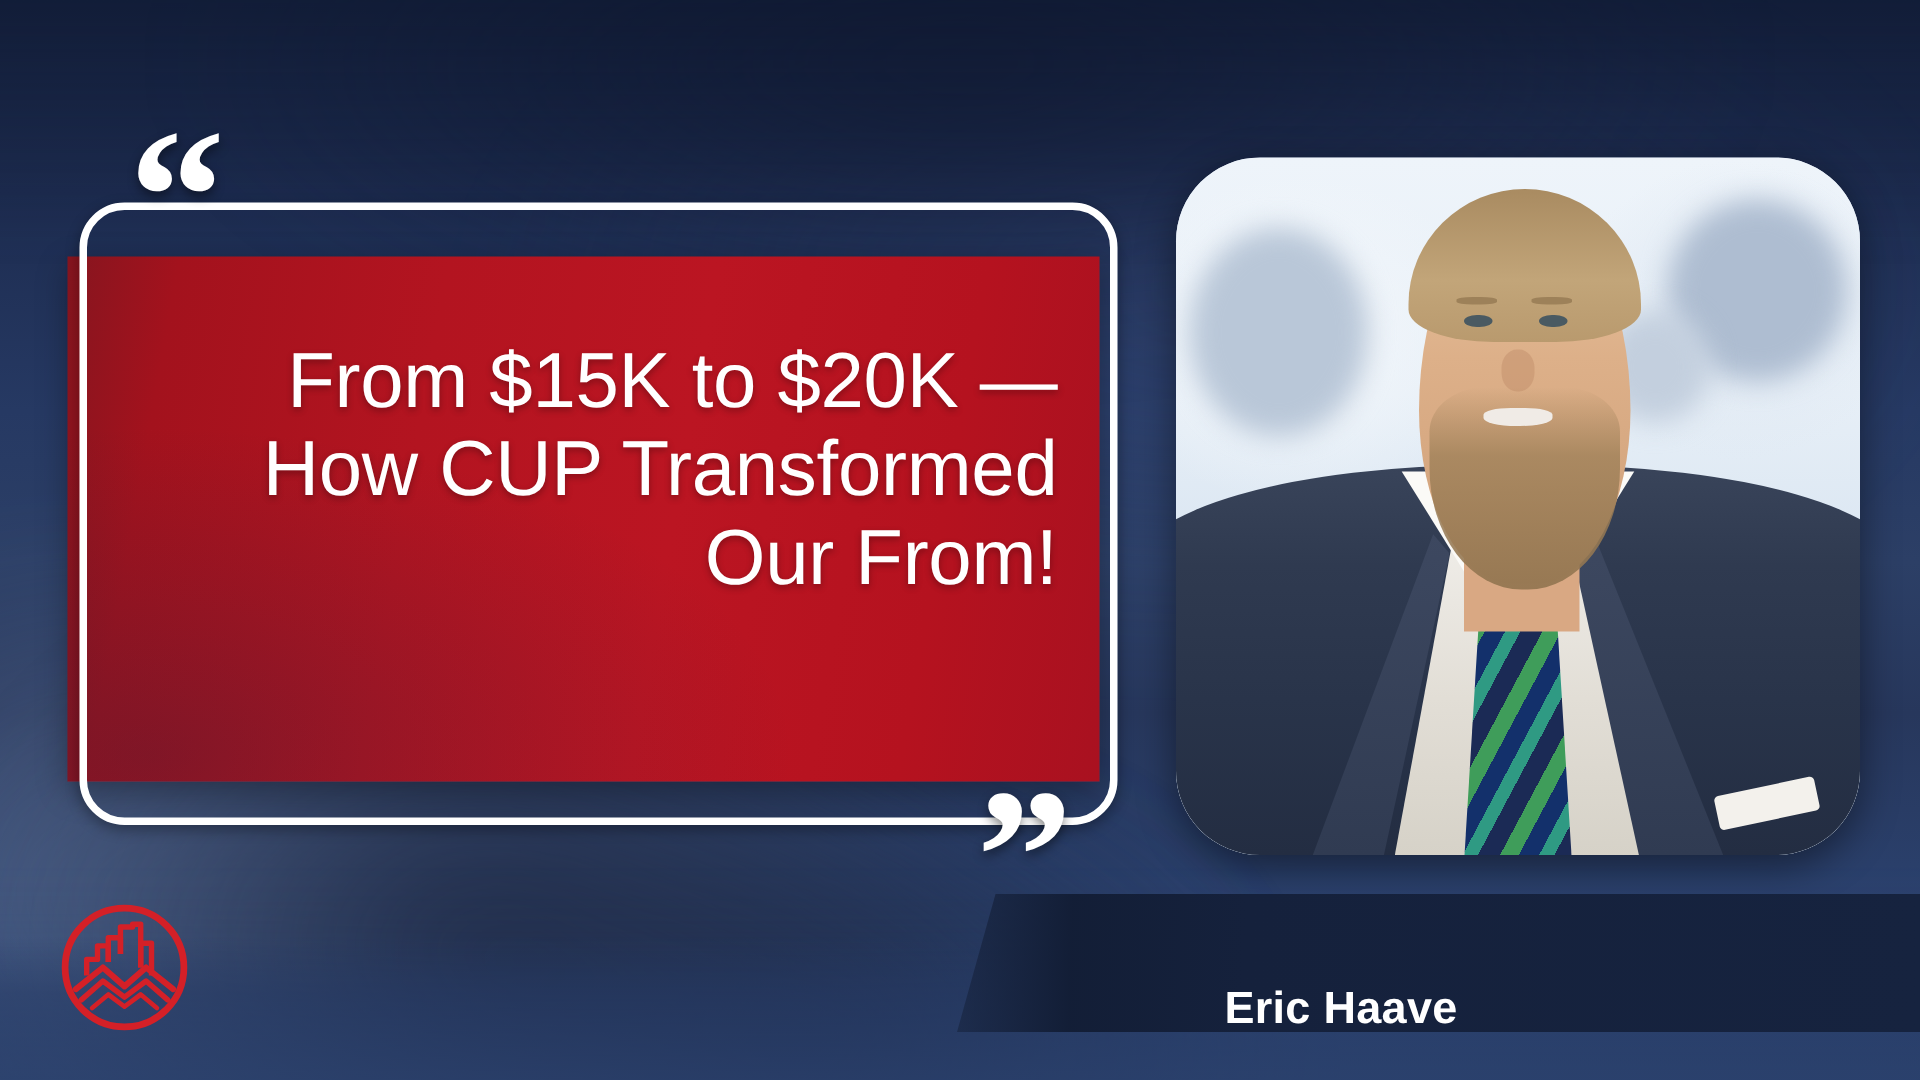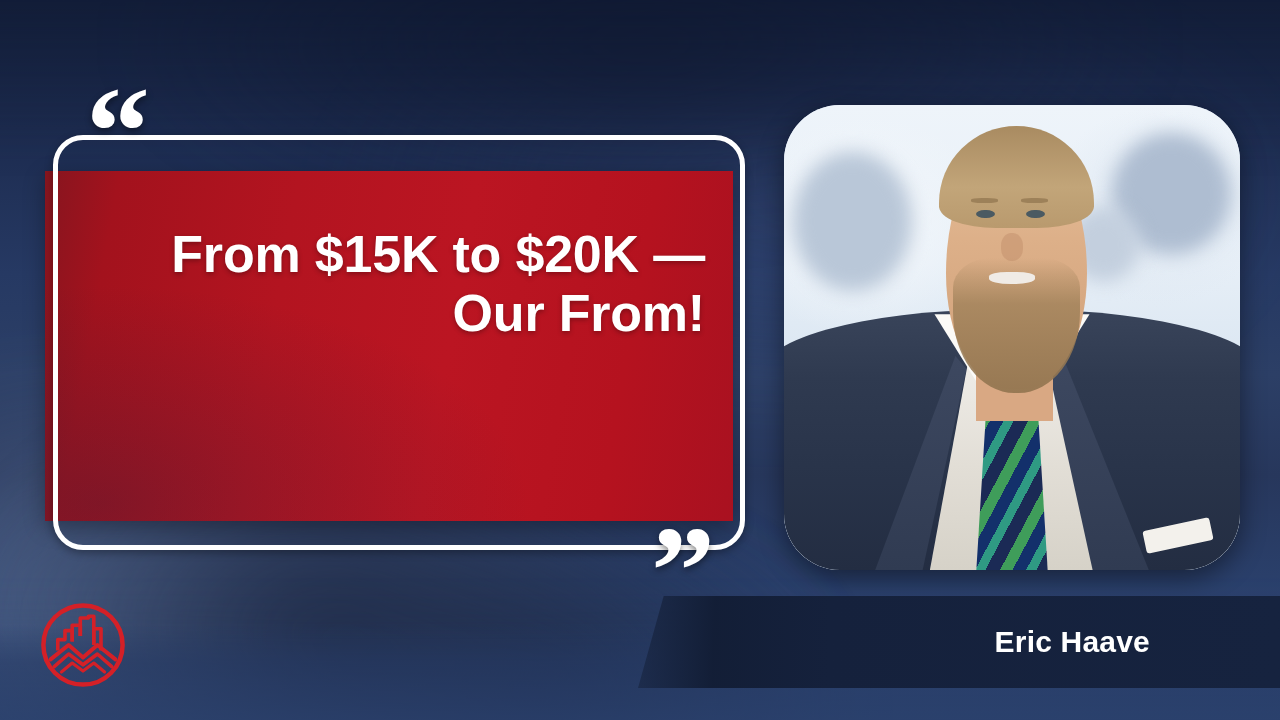--- a/index.html
+++ b/index.html
@@ -111,21 +111,21 @@
   }
 
   
   #headline {
     position:absolute;
     left:40px; right:40px; top:90px;
     z-index:4;
     text-align:right;
     color:#ffffff;
     font-family:"Liberation Sans Narrow","Liberation Sans", sans-serif;
-    font-weight:700;
+    font-weight:400;
     font-size:52px;
     line-height:1.13;
     letter-spacing:-0.2px;
     text-shadow:0 2px 5px rgba(0,0,0,.30);
   }
   #headline .ln { display:block; white-space:nowrap; }
 
   
   #portrait {
     position:absolute;
@@ -260,21 +260,21 @@
     left:638px; top:596px;
     width:642px; height:92px;
     z-index:5;
     background:linear-gradient(92deg, rgba(22,34,60,.55) 0%, rgba(18,29,53,.97) 12%, #15213c 30%, #16233f 100%);
     clip-path:polygon(4% 0%, 100% 0%, 100% 100%, 0% 100%);
     box-shadow:0 4px 16px rgba(0,0,0,.35);
   }
   #name-banner .inner {
     position:absolute; inset:0;
     padding-right:130px;
-    display:flex; flex-direction:column;
+    display:flex; 
     align-items:flex-end; justify-content:center;
     gap:2px;
   }
   #speaker-name {
     color:#ffffff;
     font-family:"Liberation Sans Narrow","Liberation Sans", sans-serif;
     font-weight:700;
     font-size:30px;
     letter-spacing:.2px;
     line-height:1.05;
@@ -305,20 +305,21 @@
   <div class="bg-haze h2"></div>
   <div class="bg-haze h3"></div>
   <div class="bg-bottom-band"></div>
 
   <div id="quote-card">
     <div class="red-panel"></div>
     <div class="frame-outline"></div>
 
     <div id="headline">
       <span class="ln">From $15K to $20K —</span>
+      <span class="ln">How CUP Transformed</span>
       <span class="ln">Our From!</span>
     </div>
 
     <div class="quote-glyph" id="quote-open">“</div>
     <div class="quote-glyph" id="quote-close">”</div>
   </div>
 
   <div id="portrait">
     <div class="p-sky"></div>
     <div class="p-tree" style="left:2%;top:10%;width:26%;height:30%;"></div>

